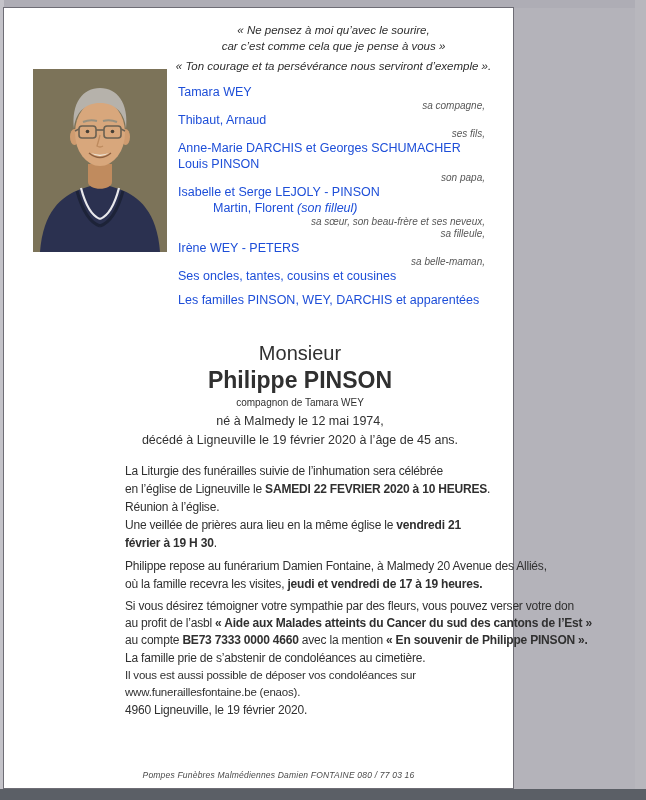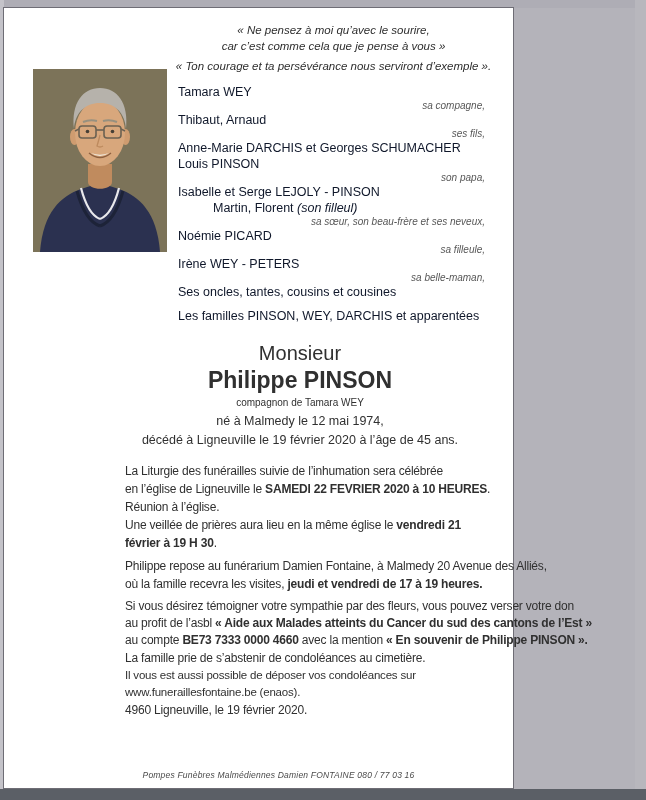--- a/index.html
+++ b/index.html
@@ -21,21 +21,21 @@
   .quote{
     position:absolute;top:14px;right:7px;width:345px;
     text-align:center;font-style:italic;font-size:11.5px;line-height:16px;color:#2e2e2e;
   }
   .quote .q3{margin-top:4px;white-space:nowrap;}
   .quote div{white-space:nowrap;}
   
   .portrait{position:absolute;left:29px;top:61px;width:134px;height:183px;}
   
   .names{position:absolute;left:174px;top:76px;right:28px;}
-  .name-line{font-size:12.5px;line-height:16px;color:#0f172a;white-space:nowrap;}
+  .name-line{font-size:12.5px;line-height:16px;color:#1d4ed8;white-space:nowrap;}
   .name-line .it{font-style:italic;}
   .name-line.indent{padding-left:35px;}
   .label-line{font-size:10px;line-height:12px;font-style:italic;color:#575757;text-align:right;white-space:nowrap;}
   .name-line.familles{margin-top:8px;}
   
   .main{position:absolute;left:121px;top:332px;right:38px;}
   .main p{margin:0;}
   .center{text-align:center;}
   .intro{font-size:12.5px;line-height:18px;}
   .civility{font-size:20px;line-height:26px;margin-top:14px;font-weight:normal;}
@@ -111,21 +111,20 @@
 
     <div class="name-line">Anne-Marie DARCHIS et Georges SCHUMACHER</div>
 
     <div class="name-line">Louis PINSON</div>
     <div class="label-line">son papa,</div>
 
     <div class="name-line">Isabelle et Serge LEJOLY - PINSON</div>
     <div class="name-line indent"><span>Martin, Florent</span> <span class="it">(son filleul)</span></div>
     <div class="label-line">sa sœur, son beau-frère et ses neveux,</div>
 
-    <div class="name-line">Noémie PICARD</div>
     <div class="label-line">sa filleule,</div>
 
     <div class="name-line">Irène WEY - PETERS</div>
     <div class="label-line">sa belle-maman,</div>
 
     <div class="name-line">Ses oncles, tantes, cousins et cousines</div>
     <div class="name-line familles">Les familles PINSON, WEY, DARCHIS et apparentées</div>
   </div>
 
   <div class="main">

